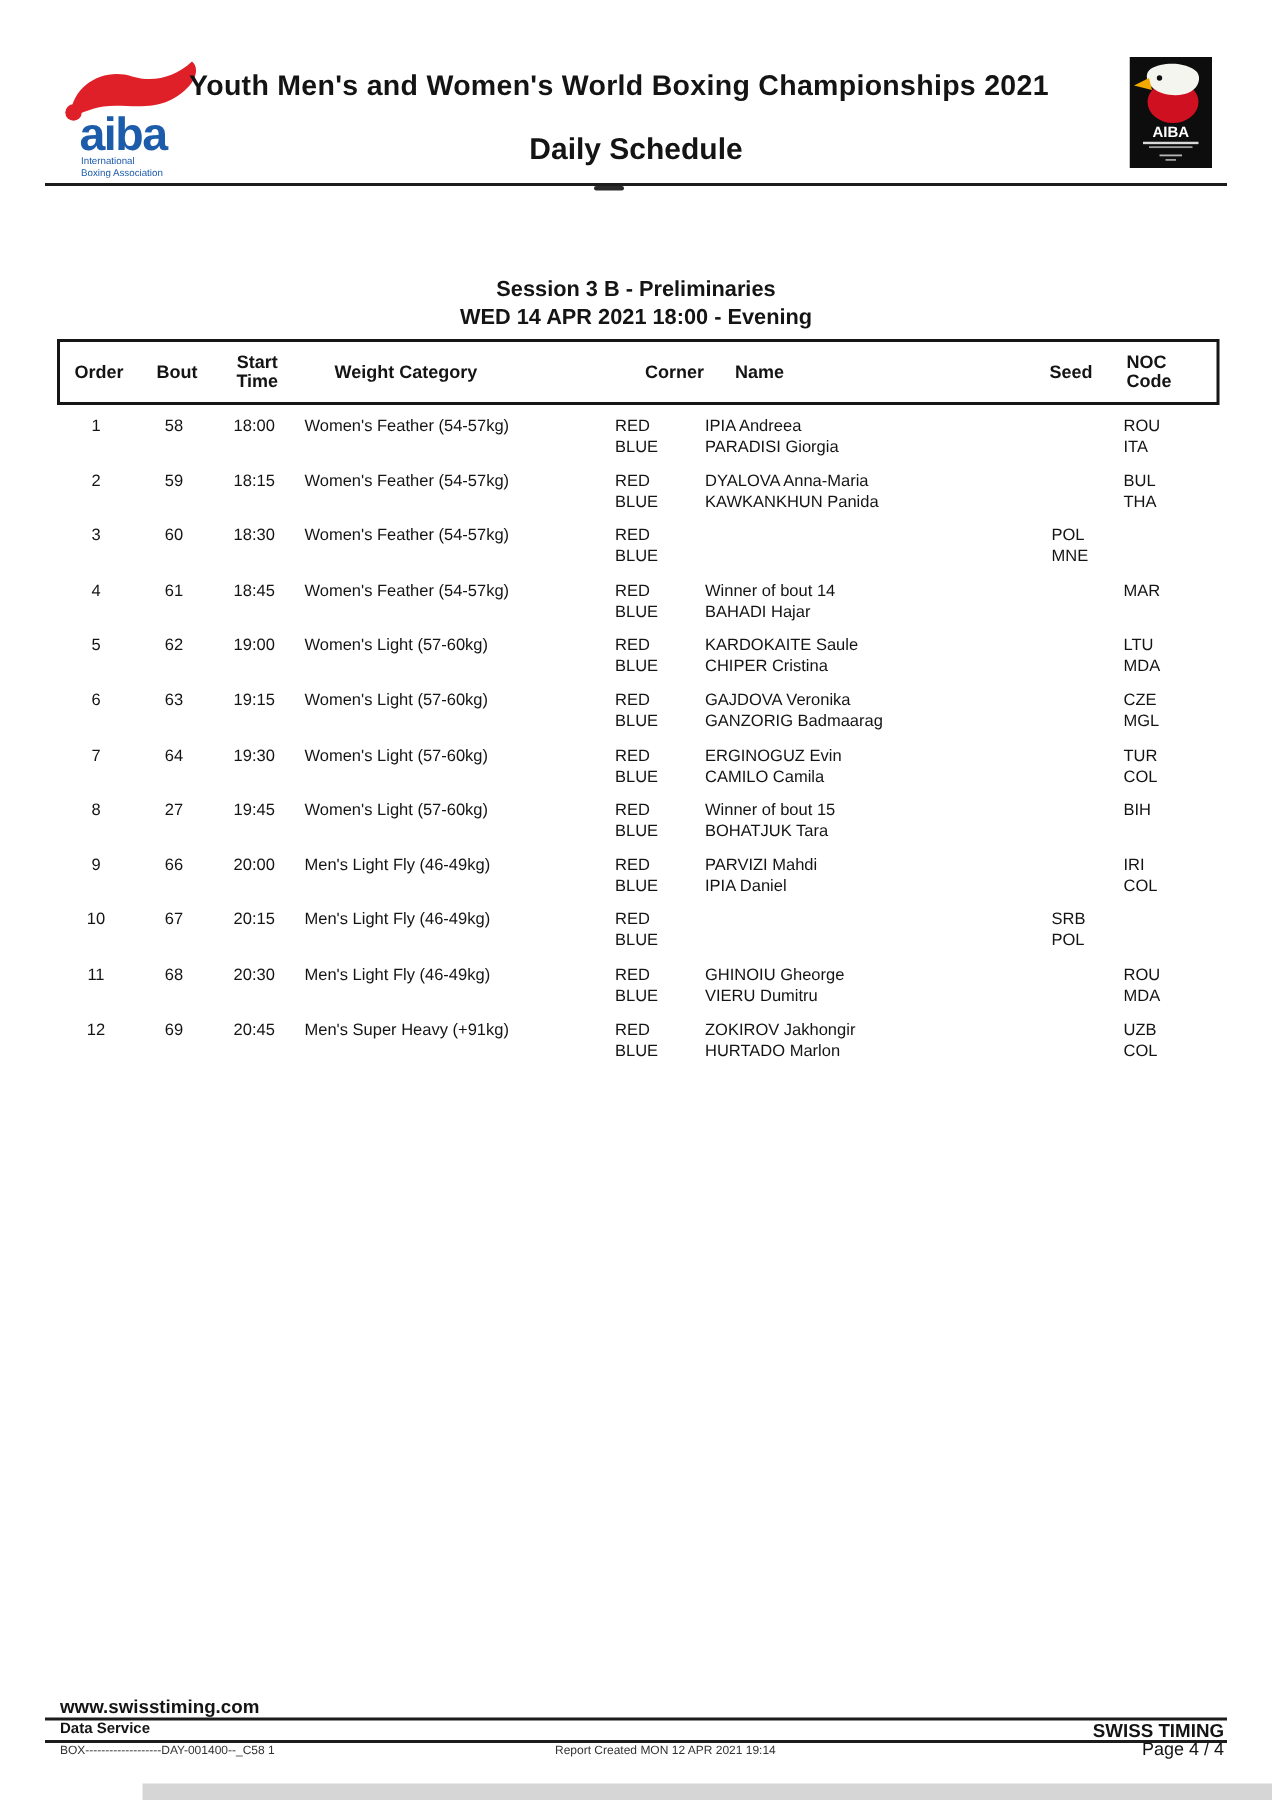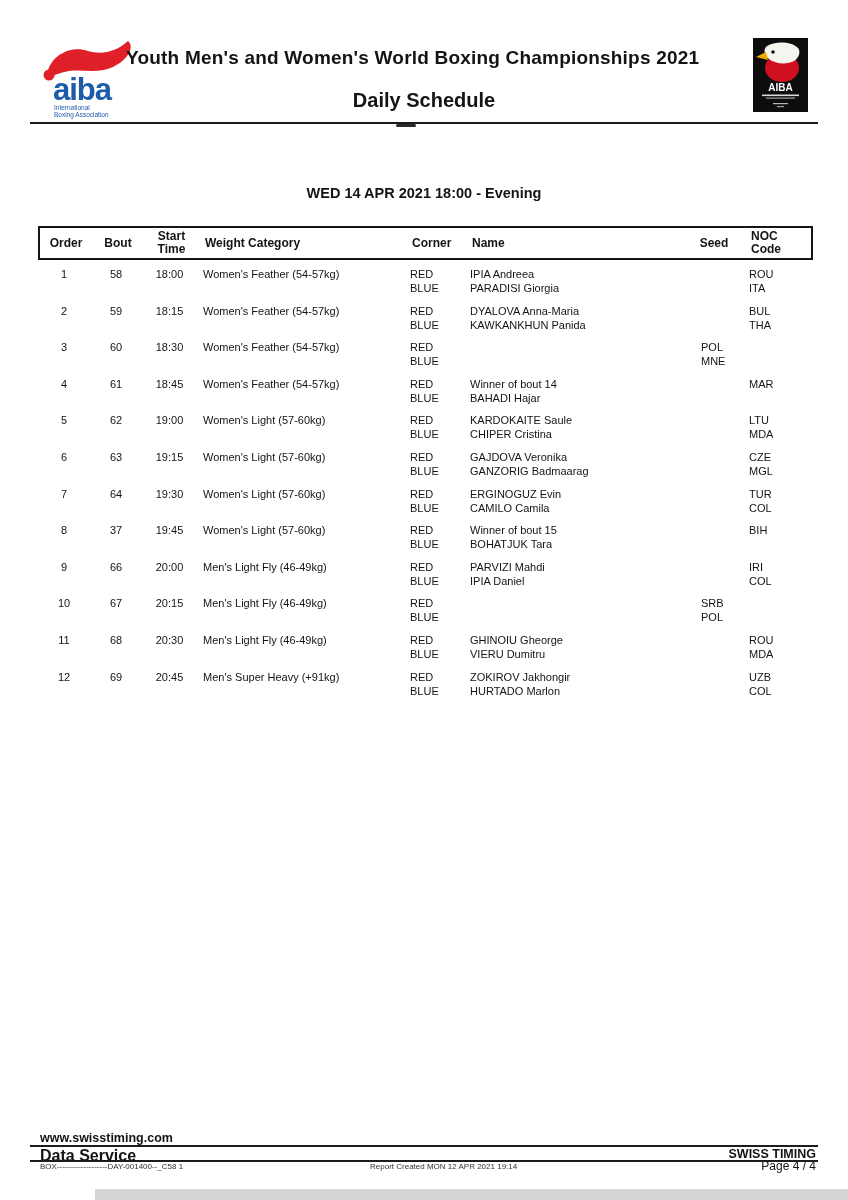--- a/index.html
+++ b/index.html
@@ -29,43 +29,43 @@
     font-size:14.5px; font-weight:bold; line-height:19px;
   }
 
   
   .schedule-table { position:absolute; left:38px; top:226px; width:775px; }
   .grid-cols {
     display:grid;
     grid-template-columns:52px 52px 55px 208px 58px 225px 48px 77px;
   }
   .thead {
-    border:2px solid #161616; height:34px; font-weight:bold; font-size:12px;
+    border:2px solid #161616; height:44px; font-weight:bold; font-size:12px;
     align-items:center; line-height:13px;
   }
   .th { text-align:center; }
-  .th.left { text-align:left; }
+  .th.left { text-align:left;margin-left:18px; }
   .th.pad-weight { padding-left:6px; }
   .th.pad-corner { padding-left:5px; }
   .th.pad-name { padding-left:7px; }
   .th.pad-noc { padding-left:13px; text-align:left; }
   .tbody { padding-top:7px; }
   .bout-row { font-size:11px; line-height:14px; height:36.6px; }
   .cell { text-align:center; }
   .cell.left { text-align:left; }
   .cell.pad-weight { padding-left:6px; }
   .cell.pad-corner { padding-left:5px; }
   .cell.pad-name { padding-left:7px; }
   .cell.pad-noc { padding-left:13px; text-align:left; }
 
   
   .f-website { position:absolute; left:40px; top:1131px; font-size:12.5px; font-weight:bold; }
   .f-page { position:absolute; right:32px; top:1131px; font-size:12px;margin-top:28px; }
   .f-rule1 { position:absolute; left:30px; top:1145px; width:788px; height:2px; background:#1c1c1c; }
-  .f-service { position:absolute; left:40px; top:1147px; font-size:16px; font-weight:bold;text-align:center; }
+  .f-service { position:absolute; left:40px; top:1147px; font-size:10px; font-weight:bold;text-align:center; }
   .f-brand { position:absolute; right:32px; top:1147px; font-size:12.5px; font-weight:bold; }
   .f-rule2 { position:absolute; left:30px; top:1160px; width:788px; height:2px; background:#1c1c1c; }
   .f-doccode { position:absolute; left:40px; top:1162px; font-size:8px; color:#333; }
   .f-report { position:absolute; left:350px; top:1162px; font-size:8px; color:#333;padding-left:20px; }
   .scan-bar { position:absolute; left:95px; bottom:0; width:753px; height:11px; background:#d6d6d6; }
 </style>
 </head>
 <body>
 
 <div class="page">
@@ -95,20 +95,21 @@
       <rect x="13" y="59.5" width="29" height="1.2" fill="#ffffff" opacity="0.6"></rect>
       <rect x="20" y="65" width="15" height="1.2" fill="#ffffff" opacity="0.7"></rect>
       <rect x="24" y="68" width="7" height="1.2" fill="#ffffff" opacity="0.6"></rect>
     </svg>
   </div>
 
   <div class="header-rule"></div>
   <div class="header-rule-blot"></div>
 
   <div class="session">
+    <div>Session 3 B - Preliminaries</div>
     <div>WED 14 APR 2021 18:00 - Evening</div>
   </div>
 
   <div class="schedule-table">
     <div class="thead grid-cols">
       <div class="th">Order</div>
       <div class="th">Bout</div>
       <div class="th">
         <div>Start</div>
         <div>Time</div>
@@ -275,21 +276,21 @@
       <div class="c-blue-seed"></div>
     </div>
     <div class="cell pad-noc">
       <div class="c-red-noc">TUR</div>
       <div class="c-blue-noc">COL</div>
     </div>
   </div>
 
   <div class="bout-row grid-cols">
     <div class="cell c-order">8</div>
-    <div class="cell c-bout">37</div>
+    <div class="cell c-bout">27</div>
     <div class="cell c-time">19:45</div>
     <div class="cell left pad-weight c-weight">Women's Light (57-60kg)</div>
     <div class="cell left pad-corner">
       <div class="c-red-label">RED</div>
       <div class="c-blue-label">BLUE</div>
     </div>
     <div class="cell left pad-name">
       <div class="c-red-name">Winner of bout 15</div>
       <div class="c-blue-name">BOHATJUK Tara</div>
     </div>

